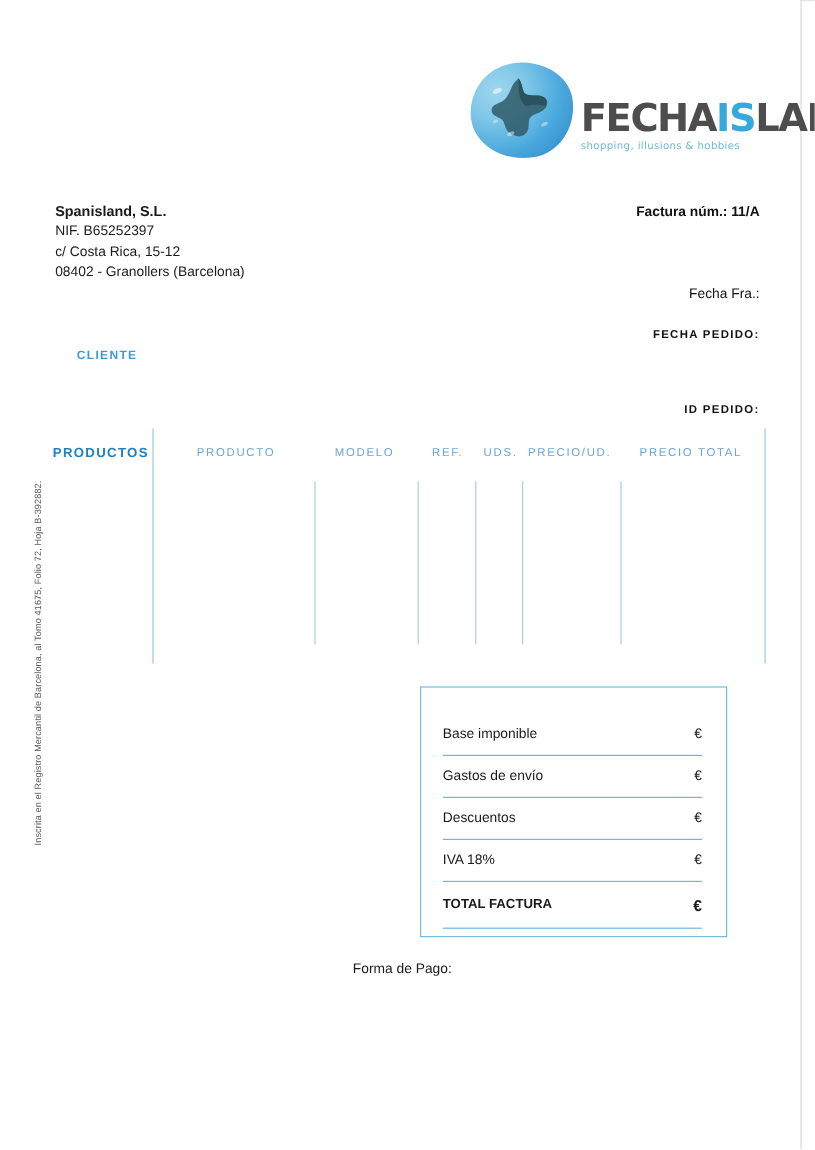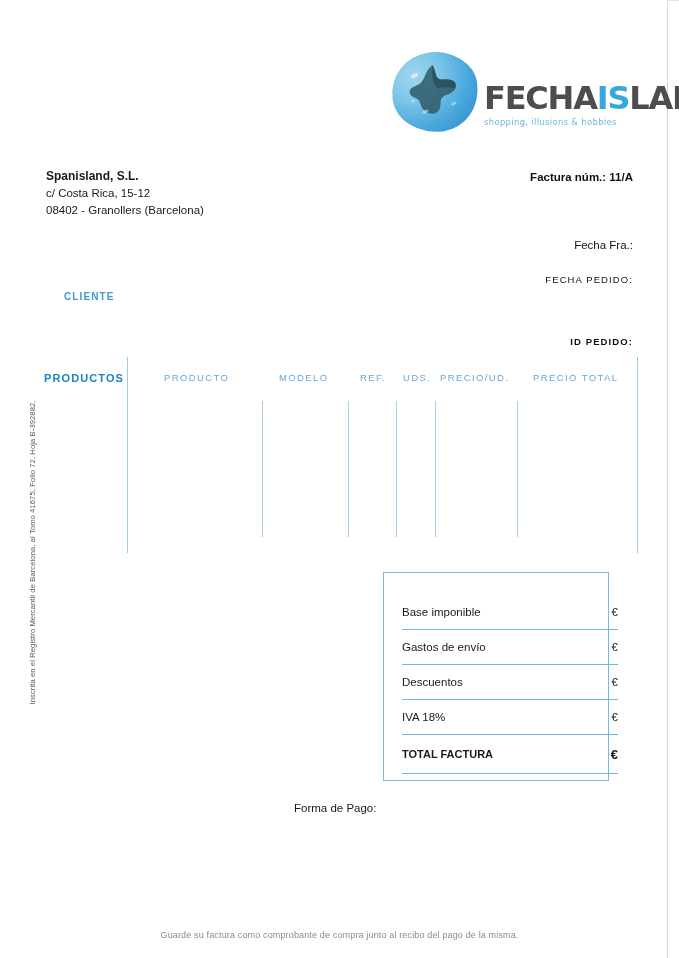--- a/index.html
+++ b/index.html
@@ -115,21 +115,21 @@
     font-weight: bold;
   }
   .fecha-fra {
     top: 239px;
     font-size: 11.5px;
     font-weight: normal;
   }
   .fecha-pedido {
     top: 274px;
     font-size: 9.5px;
-    font-weight: normal;
+    font-weight: bold;
     letter-spacing: 1.1px;
     padding-left: 22px;
   }
   .id-pedido {
     top: 336px;
     font-size: 9.5px;
     font-weight: bold;
     letter-spacing: 1.1px;
   }
 
@@ -173,23 +173,23 @@
     top: 372px;
     font-size: 9.5px;
     letter-spacing: 1.4px;
     color: #6ba6d4;
     white-space: nowrap;
   }
 
   
   .totals-box {
     position: absolute;
-    left: 383px;
+    left: 350px;
     top: 572px;
-    width: 226px;
+    width: 256px;
     height: 209px;
     border: 1.5px solid #74bbe0;
     box-sizing: border-box;
   }
   .totals-inner {
     position: absolute;
     left: 18px;
     top: 22px;
     width: 216px;
   }
@@ -281,20 +281,21 @@
       </svg>
     </div>
     <div class="logo-text">
       <div class="logo-word"><span>FECHA</span><span class="hl">IS</span><span>LAND</span></div>
       <div class="logo-tag">shopping, illusions &amp; hobbies</div>
     </div>
   </div>
 
   <div class="company">
     <div class="name">Spanisland, S.L.</div>
+    <div>NIF. B65252397</div>
     <div>c/ Costa Rica, 15-12</div>
     <div>08402 - Granollers (Barcelona)</div>
   </div>
 
   <div class="meta-right factura-num">Factura núm.: 11/A</div>
   <div class="meta-right fecha-fra">Fecha Fra.:</div>
   <div class="meta-right fecha-pedido">FECHA PEDIDO:</div>
   <div class="meta-right id-pedido">ID PEDIDO:</div>
 
   <div class="section-label lbl-cliente">CLIENTE</div>
@@ -339,15 +340,14 @@
         <span class="tlabel">TOTAL FACTURA</span>
         <span class="tval">€</span>
       </div>
     </div>
   </div>
 
   <div class="forma-pago">Forma de Pago:</div>
 
   <div class="side-note">Inscrita en el Registro Mercantil de Barcelona, al Tomo 41675, Folio 72, Hoja B-392882.</div>
 
-  <div class="footer">Guarde su factura como comprobante de compra junto al recibo del pago de la misma.</div>
 
 </div>
 
 </body></html>

